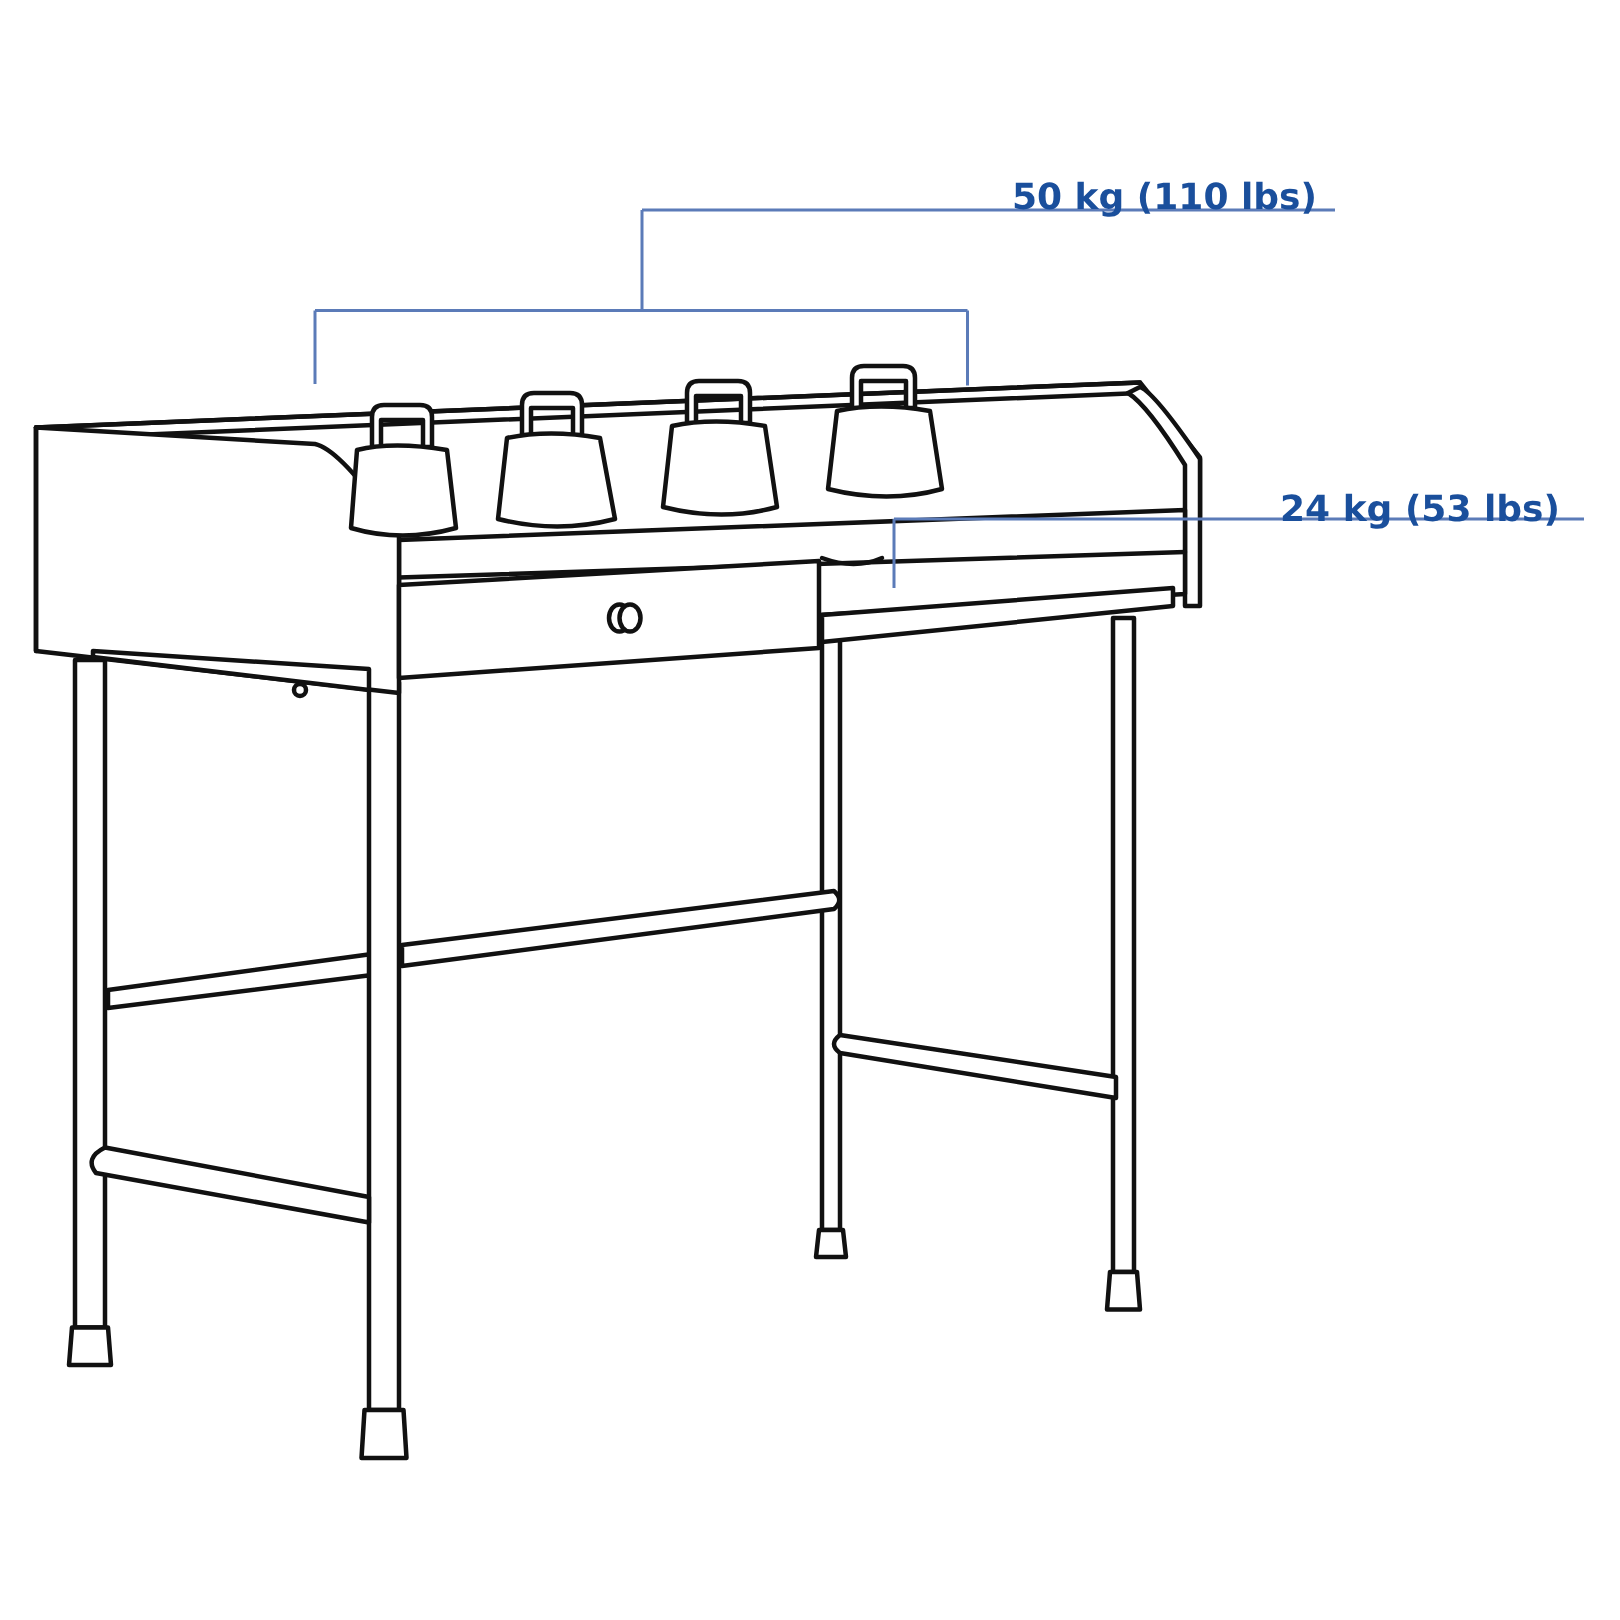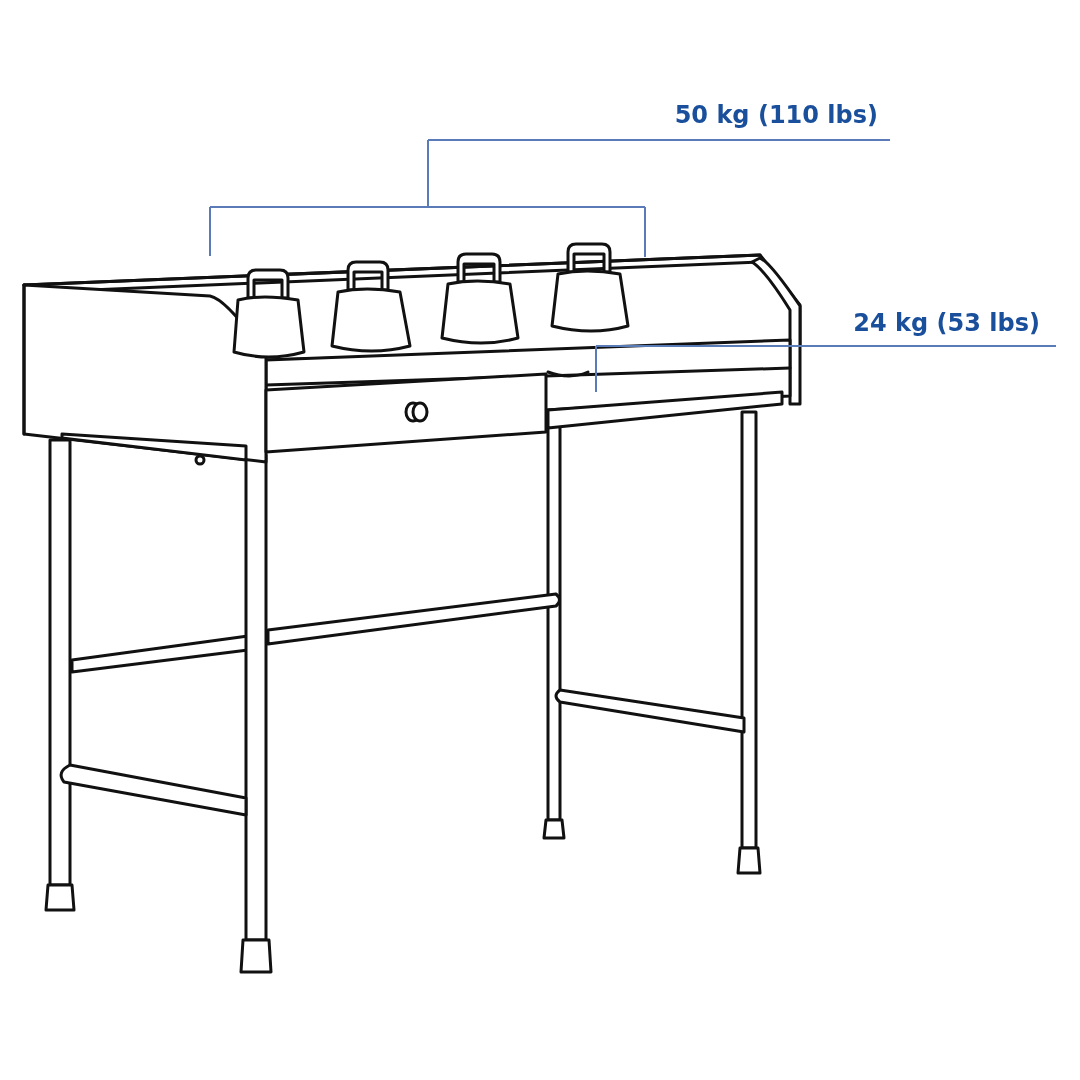--- a/index.html
+++ b/index.html
@@ -5,20 +5,21 @@
   html, body { margin: 0; padding: 0; background: #ffffff; }
   body { width: 1080px; height: 1080px; position: relative; overflow: hidden; }
   .canvas { position: absolute; left: 0; top: 0; width: 1080px; height: 1080px; }
   .label {
     position: absolute;
     font-family: "DejaVu Sans", sans-serif;
     font-weight: bold;
     color: #1a4f9c;
     font-size: 24px;
     white-space: nowrap;
+    margin-top: 16px;
   }
   .label-top { right: 202px; top: 101px; }
   .label-shelf { right: 40px; top: 309px; }
   svg { position: absolute; left: 0; top: 0; }
   .ln { fill: none; stroke: #111; stroke-width: 3; stroke-linejoin: round; stroke-linecap: round; }
   .fl { fill: #fff; stroke: #111; stroke-width: 3; stroke-linejoin: round; stroke-linecap: round; }
   .ann { fill: none; stroke: #5b7bb8; stroke-width: 2; }
 </style>
 </head>
 <body>

